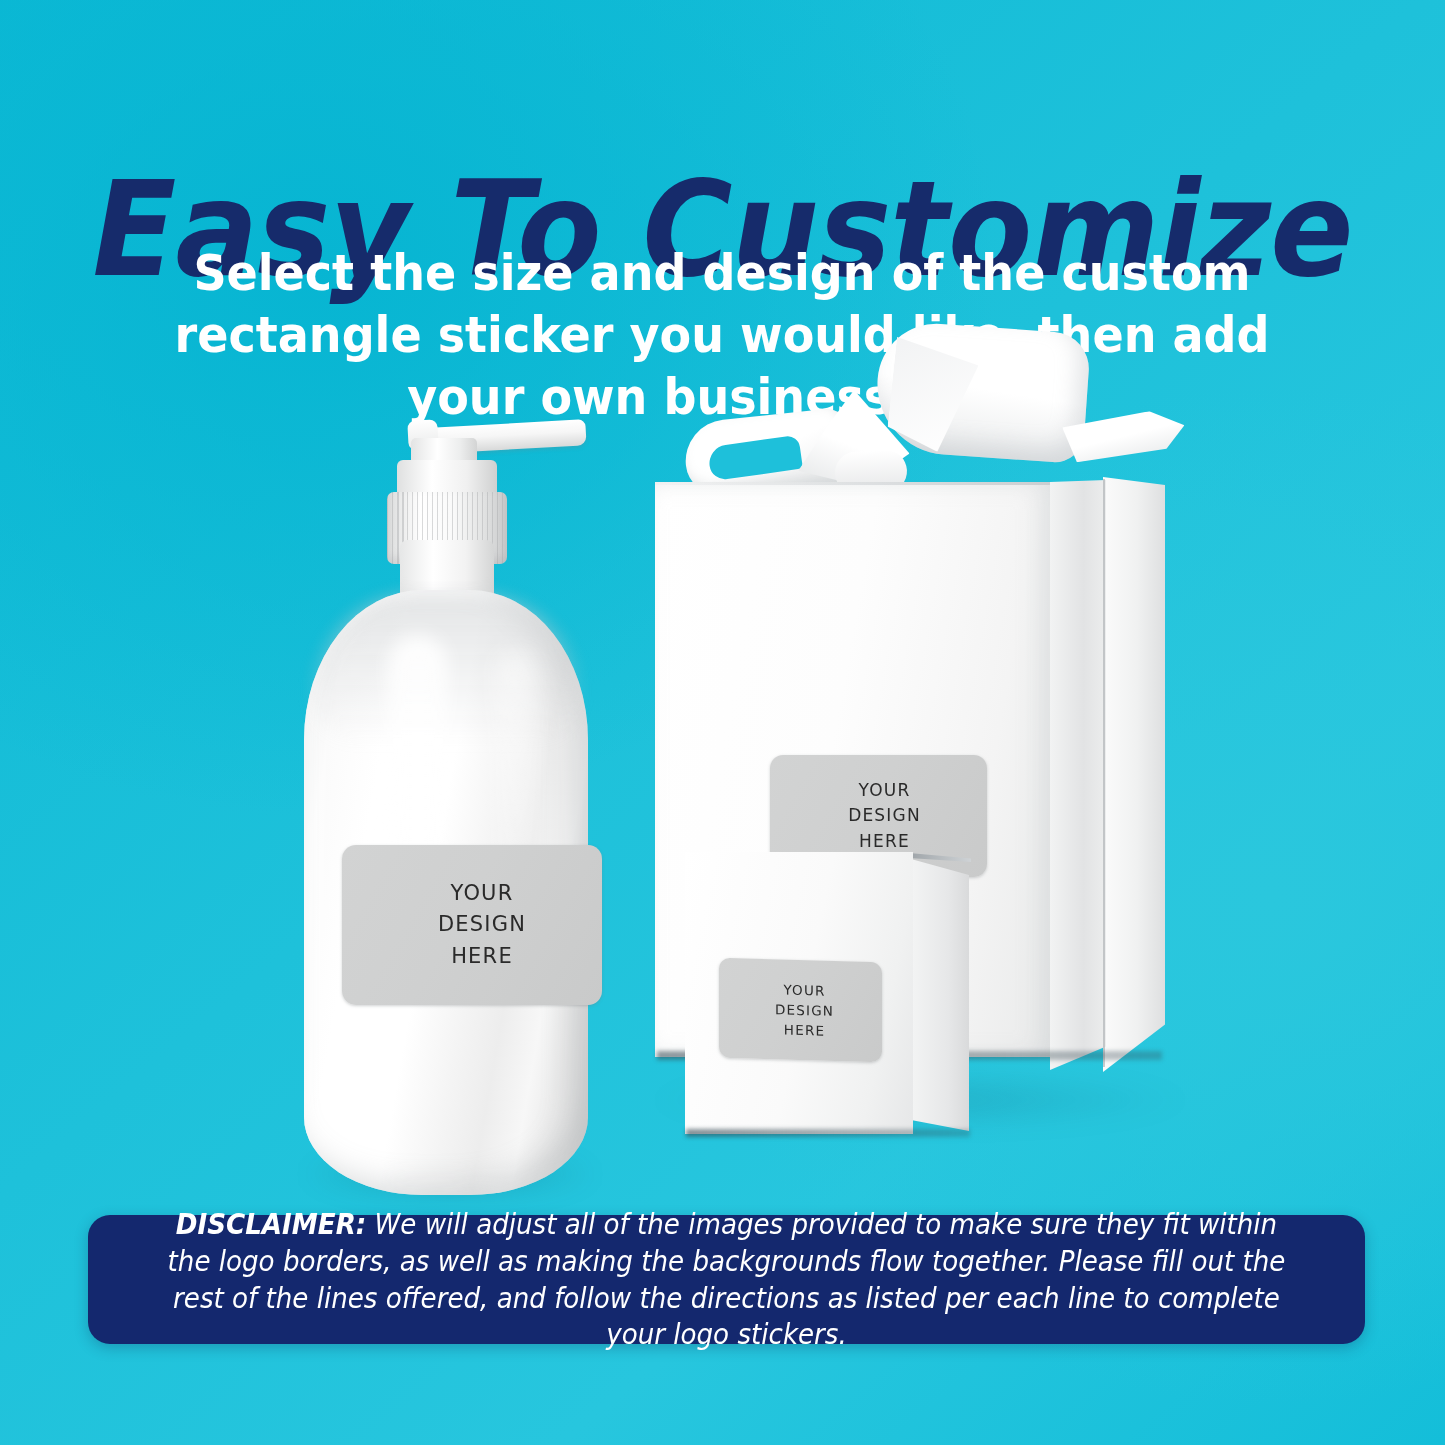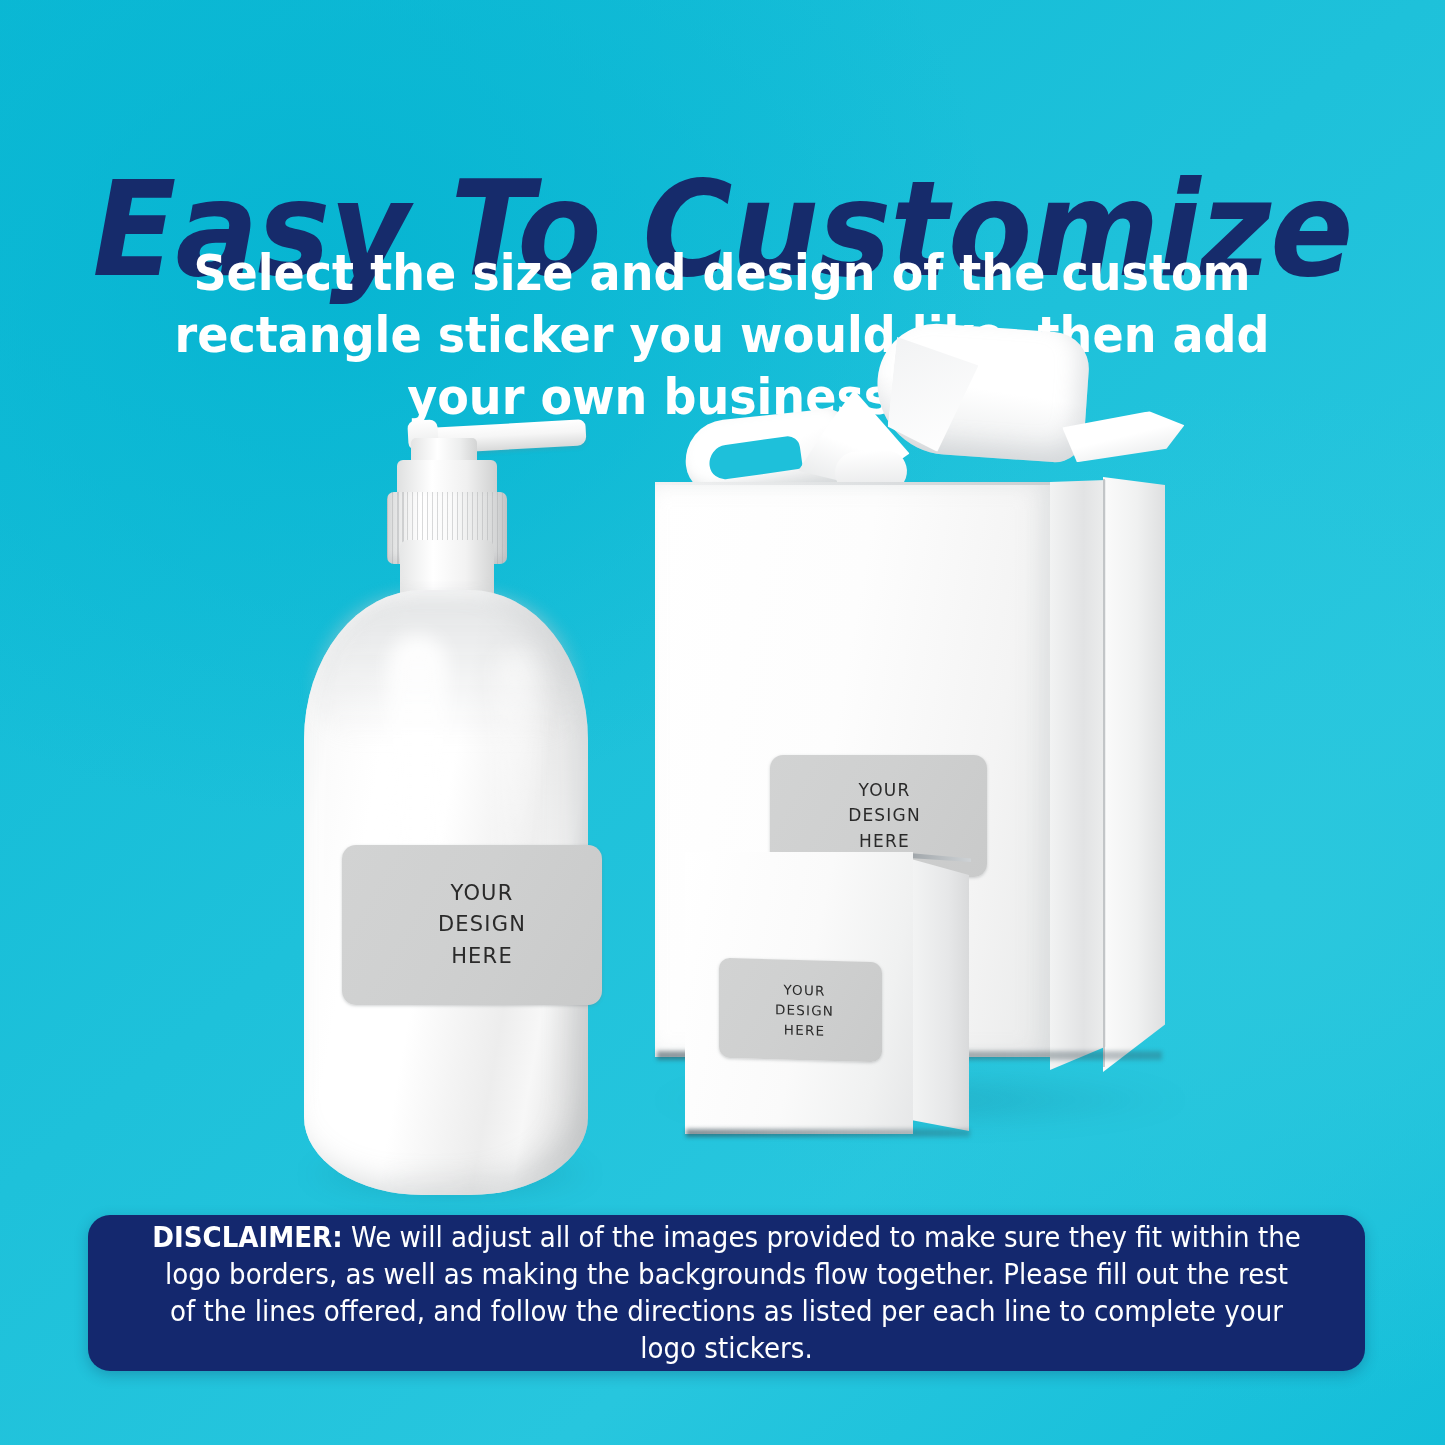--- a/index.html
+++ b/index.html
@@ -233,24 +233,25 @@
   }
   .label-sbox{
     left:34px;top:115px;width:155px;height:100px;border-radius:11px;
     font-size:13.5px;line-height:1.5;
     padding-left:8px;
     transform:skewY(1.6deg);
   }
 
   
   .disclaimer{
-    position:absolute;left:88px;top:1215px;width:1277px;height:156px;
+    position:absolute;left:88px;top:1215px;width:1277px;height:129px;
     background:#14286e;border-radius:22px;
     display:flex;align-items:center;justify-content:center;
     box-shadow:0 4px 14px rgba(10,30,70,.25);
+    font-style:italic;
   }
   .disclaimer p{
     margin:0;padding:0 32px;text-align:center;color:#ffffff;
     font-family:"DejaVu Sans", sans-serif;
     font-size:27.5px;line-height:1.34;font-weight:400;
     transform:scaleX(0.95);
   }
   .disclaimer b{font-weight:700;}
 </style>
 </head>

